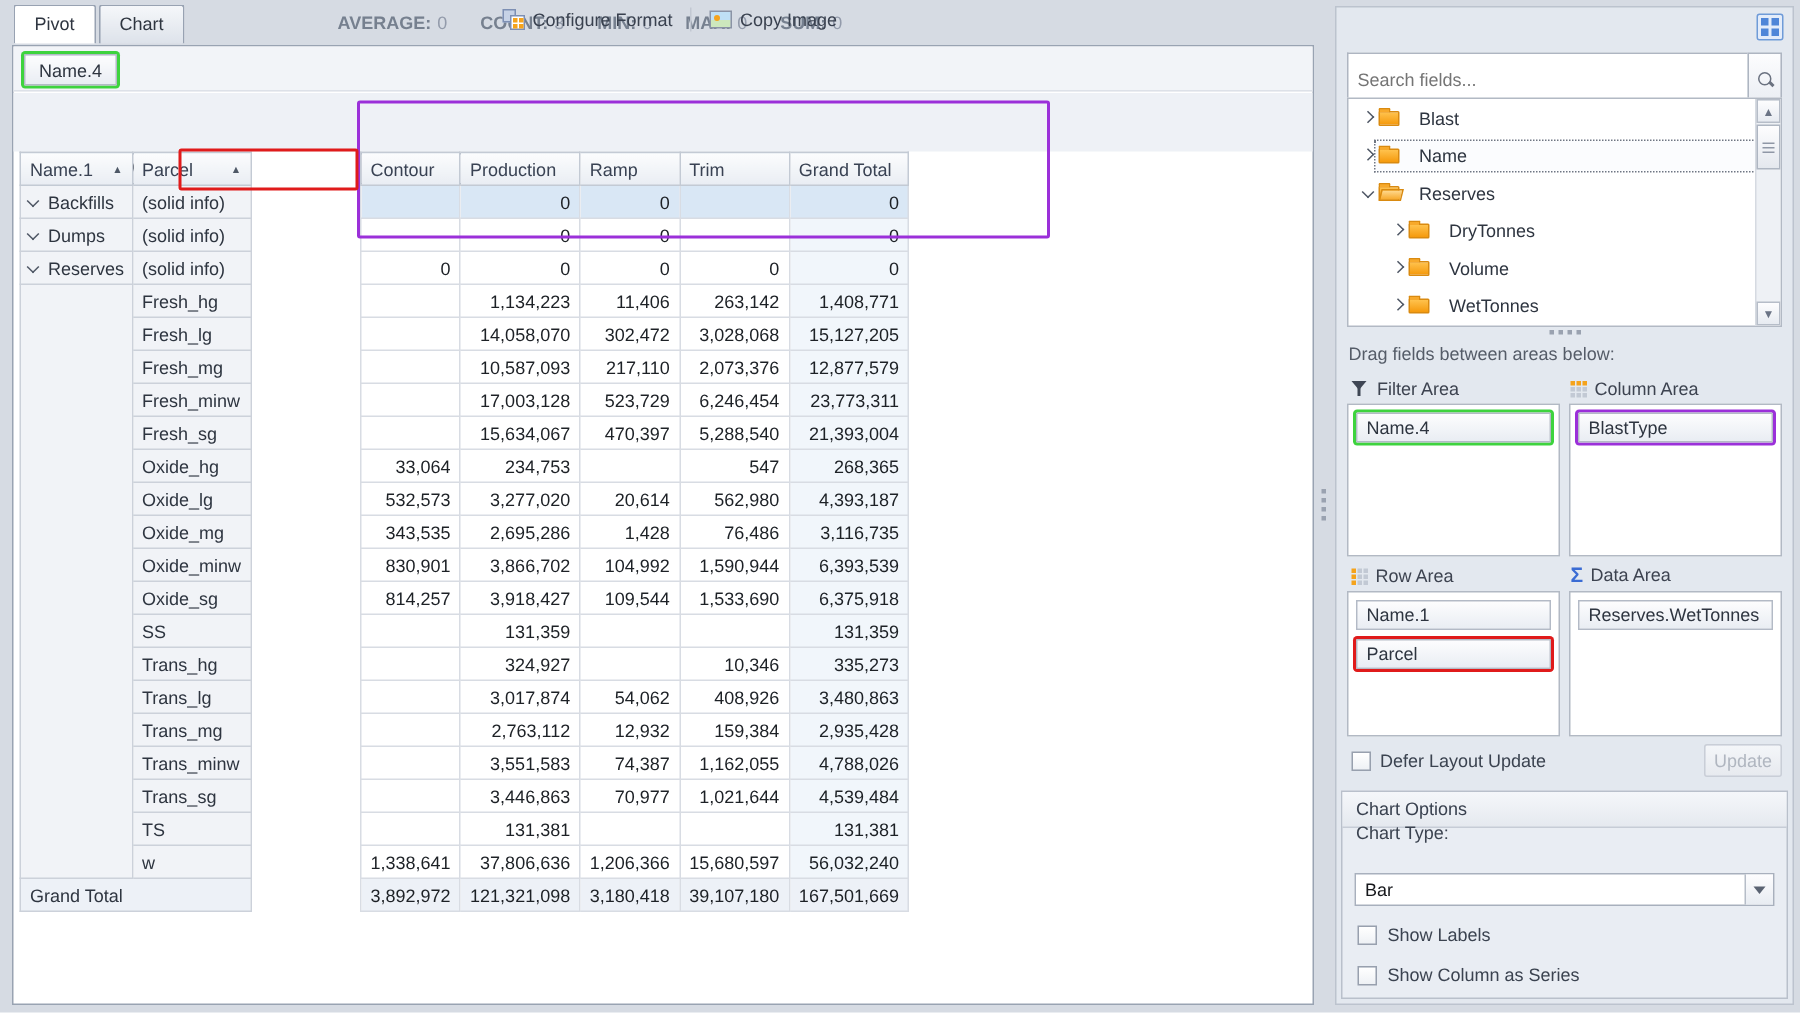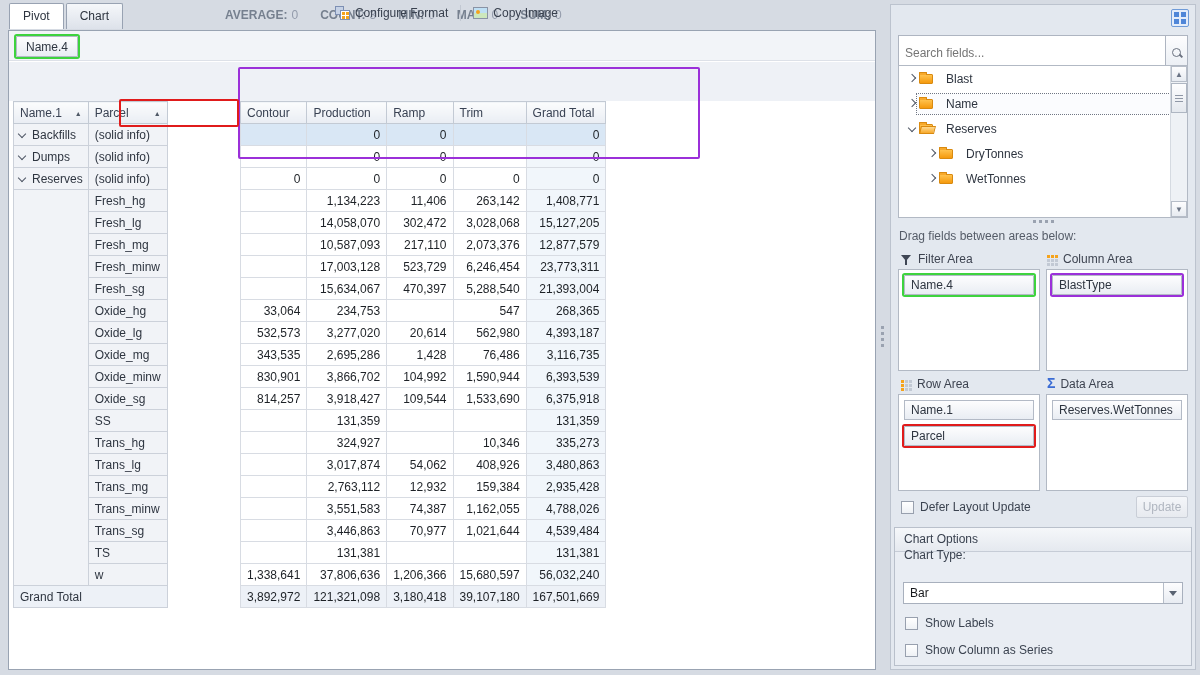--- a/index.html
+++ b/index.html
@@ -91,21 +91,21 @@
   .trow2 .lbl{padding:2px 5px}
   .trow2 .fwrap{display:flex;align-items:center;gap:8px;flex:1;padding:1px 2px}
   .trow2.focused .fwrap{outline:1px dotted #6f7683;background:#fbfcfe}
   .scroll{position:absolute;right:0;top:0;bottom:0;width:17px;background:#eef1f5;border-left:1px solid #d5dae1}
   .sbtn{position:absolute;left:0;width:16px;height:16px;display:flex;align-items:center;justify-content:center;color:#6b7485;font-size:8px;background:linear-gradient(#fdfdfe,#e7ebf1);border:1px solid #b6bdc8}
   .sthumb{position:absolute;left:0;top:17px;width:16px;height:30px;background:linear-gradient(#fdfdfe,#e4e8ee);border:1px solid #aeb6c2;display:flex;flex-direction:column;gap:2px;align-items:center;justify-content:center}
   .sthumb i{width:8px;height:1px;background:#8f97a6}
   .hsplit{position:absolute;left:0;right:0;top:215px;display:flex;justify-content:center;gap:3px}
   .hsplit i{width:3px;height:3px;background:#9aa2b0}
   .hint{position:absolute;left:8px;top:224px;color:#555c68}
-  .areahdr{position:absolute;display:flex;align-items:flex-end;color:#3d4350}
+  .areahdr{position:absolute;display:flex;align-items:center;color:#3d4350}
   .areabox{position:absolute;background:#fff;border:1px solid #b2b9c4;padding:3px 4px}
   .areaitem{display:flex;align-items:center;height:20px;padding:0 6px;background:linear-gradient(#fdfdfe,#e9edf3);border:1px solid #b3bac6;margin:2px 1px 6px;white-space:nowrap;overflow:hidden;cursor:default}
   .deferrow{position:absolute;left:10px;top:495px;display:flex;align-items:center;gap:6px;color:#3b4350}
   .cb{width:13px;height:13px;border:1px solid #98a0ae;background:linear-gradient(#fff,#eef1f5);flex:none}
   .updatebtn{position:absolute;right:7px;top:491px;width:52px;height:22px;background:linear-gradient(#f4f6f9,#e7eaef);border:1px solid #c9ced7;color:#b0b6c0;text-align:center;line-height:20px;border-radius:2px}
   .chartgrp{position:absolute;left:3px;right:3px;top:522px;bottom:3px;background:#e9edf3;border:1px solid #b9c0cb}
   .chartgrp .ghdr{height:24px;background:linear-gradient(#f5f7fa,#e5e9ef);border-bottom:1px solid #c6ccd6;line-height:23px;padding:0 9px;color:#39414f}
   .ctlabel{position:absolute;left:9px;top:20px;color:#3b4350}
   .select{position:absolute;left:8px;right:8px;top:54px;height:22px;background:#fff;border:1px solid #a8b0bd;display:flex}
   .select .val{flex:1;line-height:20px;padding:0 6px;color:#16181c}
@@ -485,20 +485,29 @@
             <span class="folder"></span>
             <span class="lbl">DryTonnes</span>
           </span>
    </div>
         <div class="trow2" style="padding-left:28px">
      <span class="cwrap">
             <i class="chev right"></i>
           </span>
      <span class="fwrap">
             <span class="folder"></span>
+            <span class="lbl">Volume</span>
+          </span>
+   </div>
+        <div class="trow2" style="padding-left:28px">
+     <span class="cwrap">
+            <i class="chev right"></i>
+          </span>
+     <span class="fwrap">
+            <span class="folder"></span>
             <span class="lbl">WetTonnes</span>
           </span>
    </div>
       </div>
     <div class="scroll">
       <span class="sbtn" style="top:0">▲</span>
       <span class="sthumb">
           <i></i>
           <i></i>
           <i></i>

